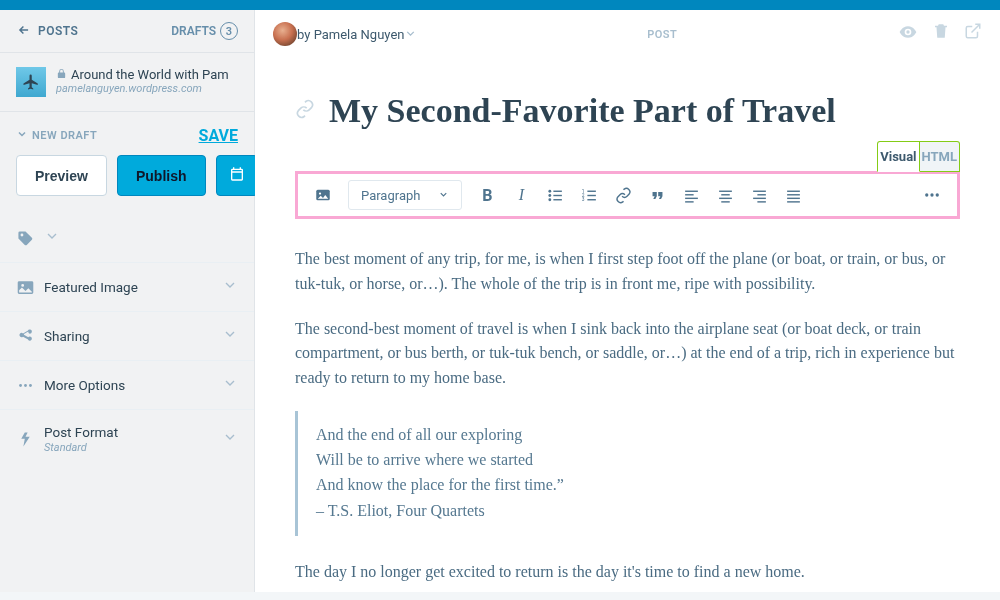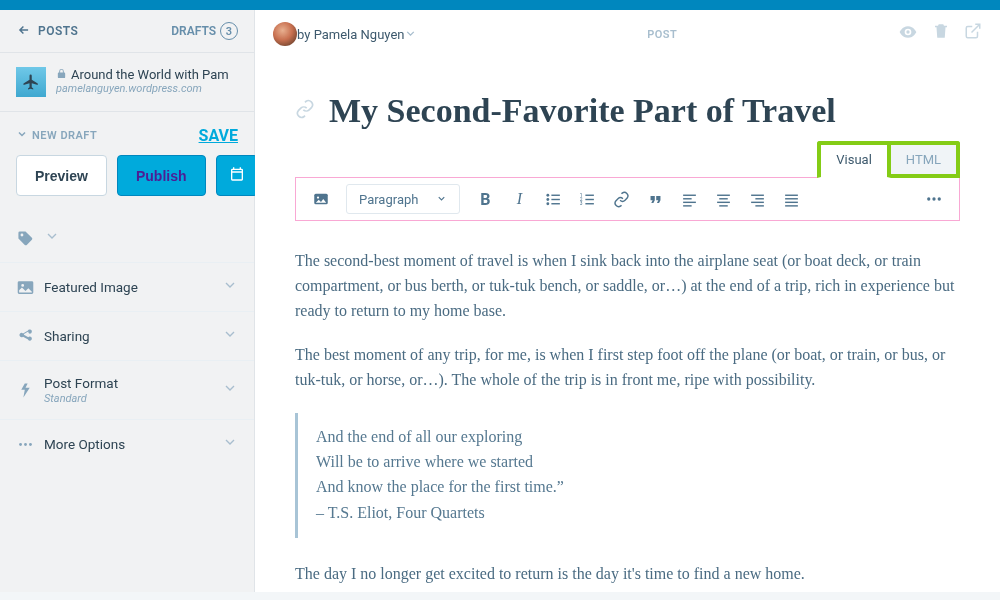--- a/index.html
+++ b/index.html
@@ -16,21 +16,21 @@
 .site-icon svg { display: block; }
 .site-text { flex: 1; overflow: hidden; }
 .site-title-row { display: flex; align-items: center; gap: 4px; font-size: 13px; color: #2e4453; white-space: nowrap; overflow: hidden; }
 .site-title-text { overflow: hidden; text-overflow: clip; }
 .site-url { font-size: 11px; color: #87a6bc; font-style: italic; }
 .draft-save-row { padding: 14px 16px 10px; display: flex; justify-content: space-between; align-items: center; }
 .new-draft { display: flex; align-items: center; gap: 4px; color: #87a6bc; font-size: 11px; font-weight: 600; letter-spacing: 0.5px; cursor: pointer; }
 .save-link { color: #00aadc; font-size: 16px; font-weight: 700; text-decoration: underline; cursor: pointer; }
 .pub-row { padding: 0 16px 18px; display: flex; gap: 10px; }
 .btn { border-radius: 4px; padding: 10px 18px; font-size: 14px; font-weight: 700; cursor: pointer; border: 1px solid #c8d7e1; background: #fff; color: #2e4453; }
-.btn-primary { background: #00aadc; color: #4c1d95; border-color: #0087be; flex: 1; }
+.btn-primary { background: #00aadc; color: #0f172a; border-color: #0087be; flex: 1; }
 .btn-cal { background: #00aadc; border-color: #0087be; padding: 10px 12px; display: flex; align-items: center; }
 .suboptions { background: #f1f2f3; }
 .accordion { padding: 14px 16px; display: flex; align-items: center; gap: 10px; cursor: pointer; color: #3d596d; border-top: 1px solid #e9eff3; }
 .accordion:first-child { border-top: none; }
 .accordion-icon { width: 18px; display: flex; justify-content: center; color: #87a6bc; }
 .accordion-label { flex: 1; font-size: 13.5px; color: #2e4453; }
 .accordion-sub { font-size: 11px; color: #87a6bc; font-style: italic; display: block; margin-top: 1px; }
 .chev { color: #a8bece; }
 .main { flex: 1; background: #fff; display: flex; flex-direction: column; overflow: hidden; }
 .main-header { height: 48px; padding: 0 18px; display: flex; align-items: center; justify-content: space-between; }
@@ -38,24 +38,24 @@
 .avatar { width: 24px; height: 24px; border-radius: 50%; background: #b8624a; background-image: radial-gradient(circle at 40% 35%, #e8b090 0%, #c87050 45%, #4a3020 100%); }
 .byline { font-size: 13px; color: #3d596d; }
 .post-label { font-size: 11px; color: #a8bece; font-weight: 600; letter-spacing: 0.5px; padding-left: 9px; }
 .header-icons { display: flex; gap: 14px; color: #c8d7e1; }
 .header-icons span, .header-icons div { cursor: pointer; }
 .editor-area { flex: 1; padding: 0 40px; display: flex; flex-direction: column; overflow: hidden; }
 .title-row { display: flex; align-items: center; gap: 14px; padding: 34px 0 10px; }
 .link-icon { color: #c8d7e1; }
 .post-title { font-family: Georgia, "Times New Roman", serif; font-size: 34px; font-weight: 700; color: #2e4453; flex: 1; }
 .tabs-row { display: flex; justify-content: flex-end; position: relative; top: 1px; }
-.tab { padding: 7px 15px; font-size: 13px; border: 4px solid #84cc16; cursor: pointer; }
+.tab { padding: 7px 2px; font-size: 13px; border: 1px solid #84cc16; cursor: pointer; font-weight: bold; }
 .tab-active { background: #fff; color: #3d596d; border-bottom: 1px solid #fff; border-radius: 3px 0 0 0; }
 .tab-inactive { background: #f0f4f7; color: #87a6bc; border-left: none; border-radius: 0 3px 0 0; }
-.toolbar { border: 1px solid #f9a8d4; display: flex; align-items: center; padding: 6px 10px; gap: 4px; }
+.toolbar { border: 3px solid #f9a8d4; display: flex; align-items: center; padding: 6px 10px; gap: 4px; }
 .tool { width: 30px; height: 30px; display: flex; align-items: center; justify-content: center; color: #4f748e; cursor: pointer; border-radius: 3px; }
 .para-select { display: flex; align-items: center; gap: 18px; padding: 0 12px; height: 30px; border: 1px solid #e0e8ee; border-radius: 3px; margin: 0 6px; font-size: 13px; color: #4f748e; cursor: pointer; }
 .toolbar-spacer { flex: 1; }
 .content { padding: 28px 0; font-family: Georgia, "Times New Roman", serif; color: #4a6b82; font-size: 16px; line-height: 1.55; overflow-y: auto; flex: 1; }
 .content p { margin-bottom: 20px; }
 .blockquote { border-left: 3px solid #a8c4d6; padding: 12px 0 12px 18px; margin: 8px 0 24px; color: #557890; }
 .blockquote .attr { margin-top: 2px; }
 </style>
 </head>
 <body>
@@ -146,40 +146,40 @@
             </svg>
         </span>
         <span class="accordion-label">Sharing</span>
         <span class="chev"><svg width="16" height="16" viewBox="0 0 24 24" fill="none" stroke="currentColor" stroke-width="2">
               <path d="M6 9l6 6 6-6"></path>
             </svg></span>
       </div>
       <div class="accordion">
         <span class="accordion-icon">
           <svg width="17" height="17" viewBox="0 0 24 24" fill="currentColor">
+              <circle cx="5" cy="12" r="2"></circle>
+              <circle cx="12" cy="12" r="2"></circle>
+              <circle cx="19" cy="12" r="2"></circle>
+            </svg>
+        </span>
+        <span class="accordion-label">More Options</span>
+        <span class="chev"><svg width="16" height="16" viewBox="0 0 24 24" fill="none" stroke="currentColor" stroke-width="2">
+              <path d="M6 9l6 6 6-6"></path>
+            </svg></span>
+      </div>
+      <div class="accordion">
+        <span class="accordion-icon">
+          <svg width="17" height="17" viewBox="0 0 24 24" fill="currentColor">
               <path d="M11 2l-5 9h5l-2 11 9-14h-6l3-6z"></path>
             </svg>
         </span>
         <div class="accordion-label">
           <span>Post Format</span>
           <span class="accordion-sub">Standard</span>
         </div>
-        <span class="chev"><svg width="16" height="16" viewBox="0 0 24 24" fill="none" stroke="currentColor" stroke-width="2">
-              <path d="M6 9l6 6 6-6"></path>
-            </svg></span>
-      </div>
-      <div class="accordion">
-        <span class="accordion-icon">
-          <svg width="17" height="17" viewBox="0 0 24 24" fill="currentColor">
-              <circle cx="5" cy="12" r="2"></circle>
-              <circle cx="12" cy="12" r="2"></circle>
-              <circle cx="19" cy="12" r="2"></circle>
-            </svg>
-        </span>
-        <span class="accordion-label">More Options</span>
         <span class="chev"><svg width="16" height="16" viewBox="0 0 24 24" fill="none" stroke="currentColor" stroke-width="2">
               <path d="M6 9l6 6 6-6"></path>
             </svg></span>
       </div>
     </div>
   </aside>
 
   <main class="main">
     <div class="main-header">
       <div class="author-block">
@@ -307,22 +307,22 @@
         <div class="tool">
             <svg width="18" height="18" viewBox="0 0 24 24" fill="currentColor">
               <circle cx="5" cy="12" r="2.2"></circle>
               <circle cx="12" cy="12" r="2.2"></circle>
               <circle cx="19" cy="12" r="2.2"></circle>
             </svg>
           </div>
       </div>
 
       <div class="content">
+        <p>The best moment of any trip, for me, is when I first step foot off the plane (or boat, or train, or bus, or tuk-tuk, or horse, or…). The whole of the trip is in front me, ripe with possibility.</p>
         <p>The second-best moment of travel is when I sink back into the airplane seat (or boat deck, or train compartment, or bus berth, or tuk-tuk bench, or saddle, or…) at the end of a trip, rich in experience but ready to return to my home base.</p>
-        <p>The best moment of any trip, for me, is when I first step foot off the plane (or boat, or train, or bus, or tuk-tuk, or horse, or…). The whole of the trip is in front me, ripe with possibility.</p>
         <div class="blockquote">
           <div>And the end of all our exploring</div>
           <div>Will be to arrive where we started</div>
           <div>And know the place for the first time.”</div>
           <div class="attr">– T.S. Eliot, Four Quartets</div>
         </div>
         <p>The day I no longer get excited to return is the day it's time to find a new home.</p>
       </div>
     </div>
   </main>

